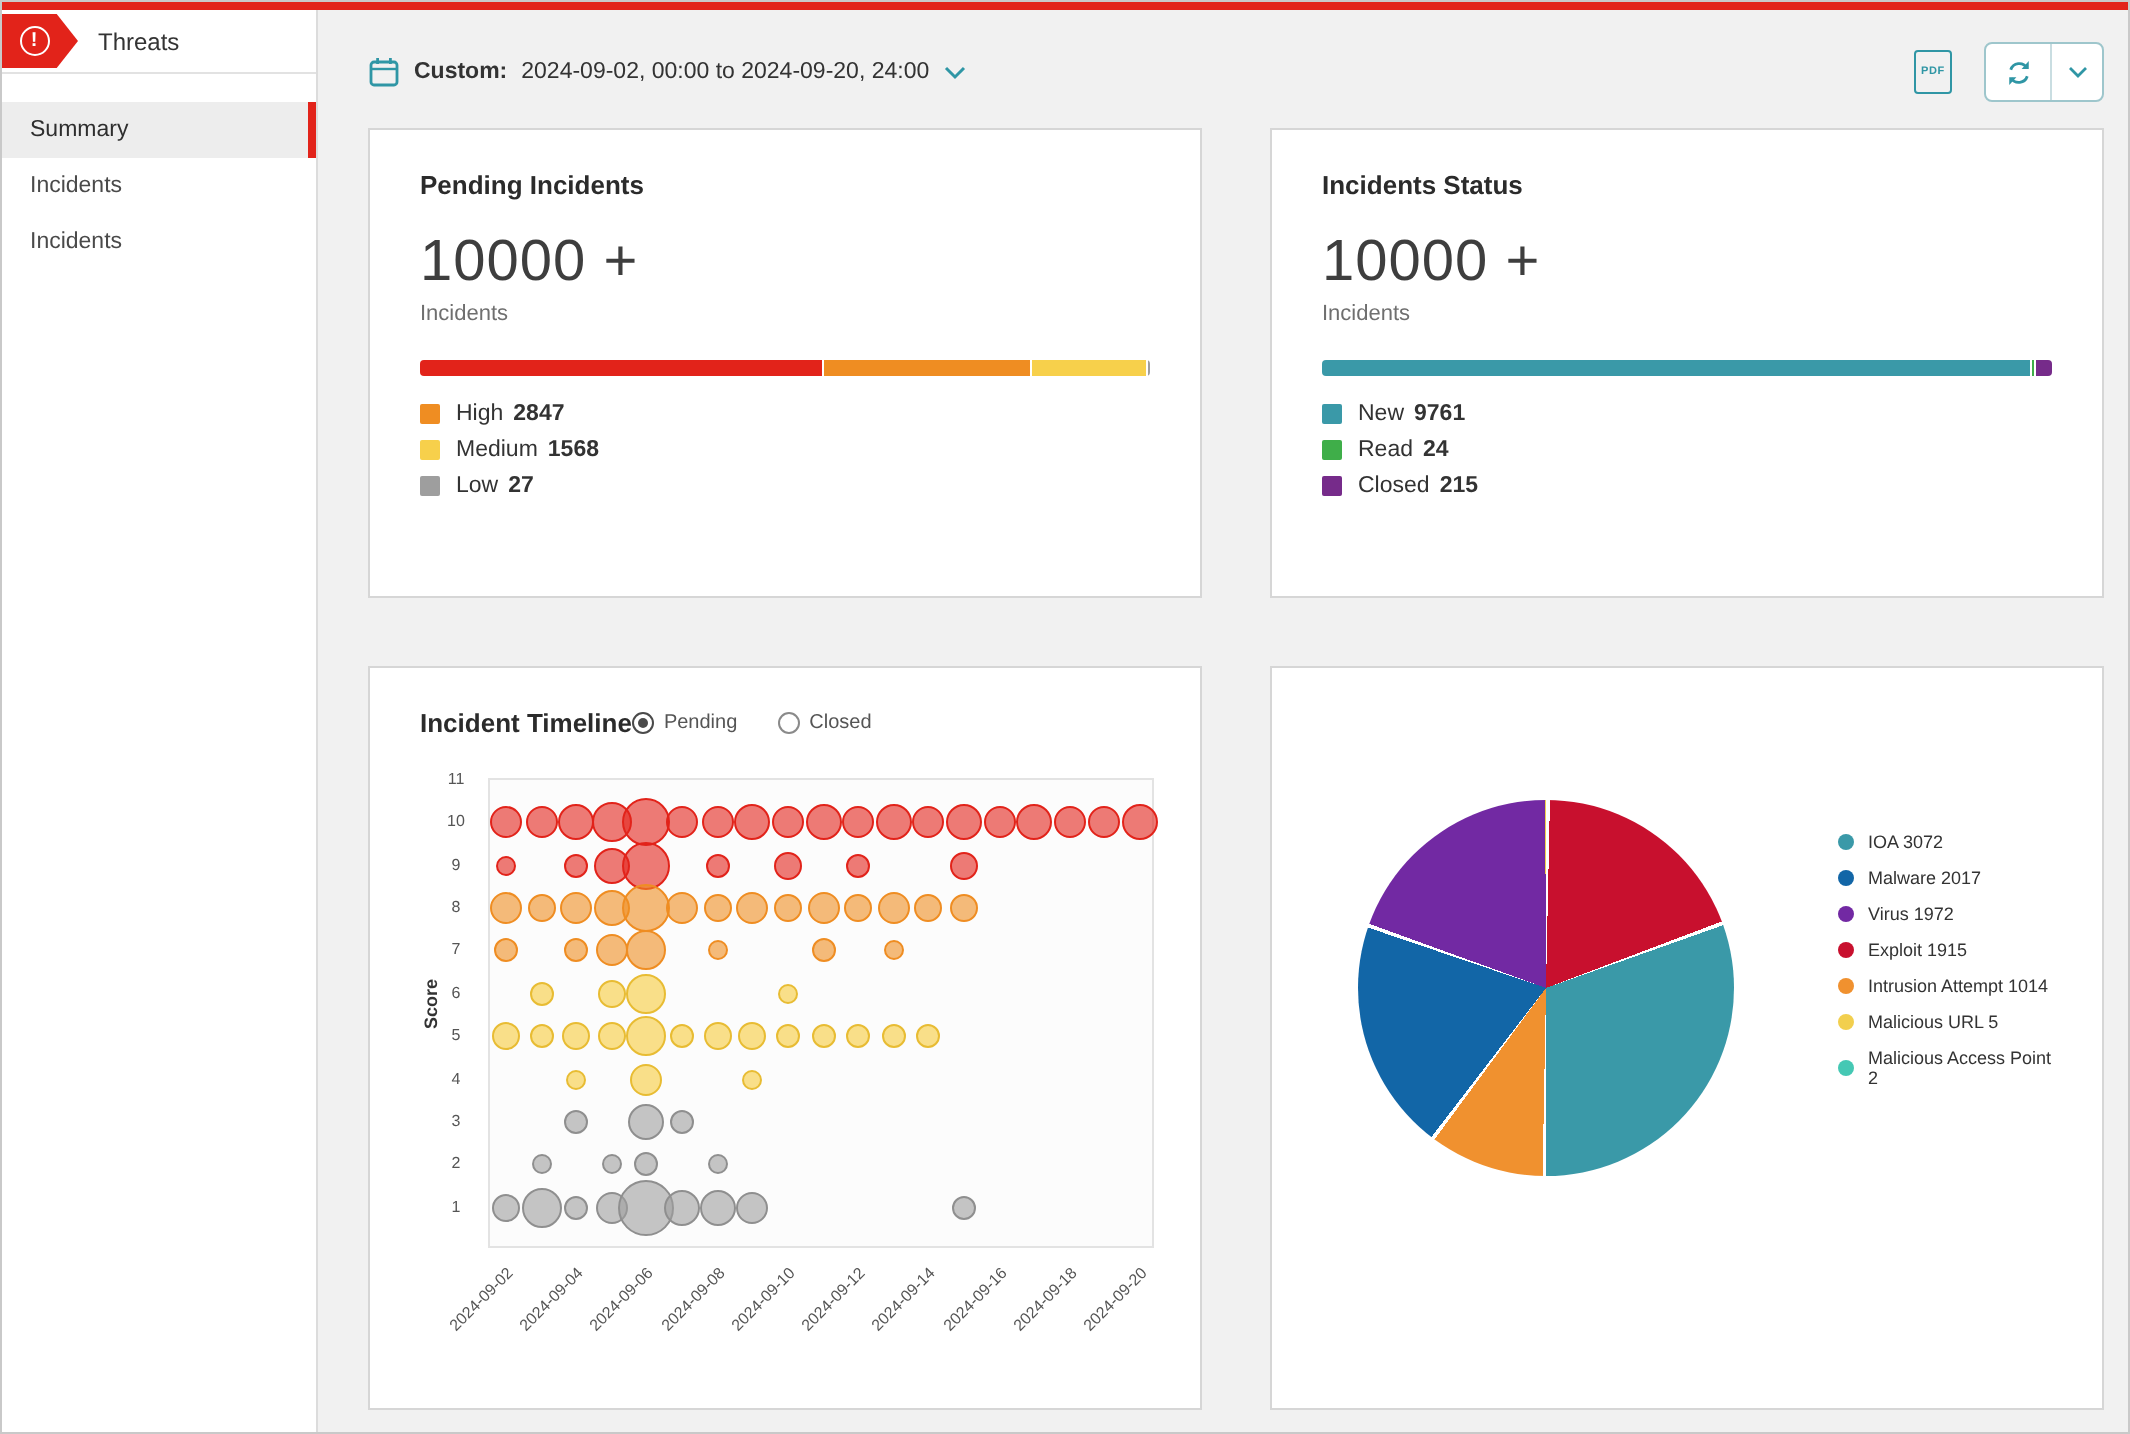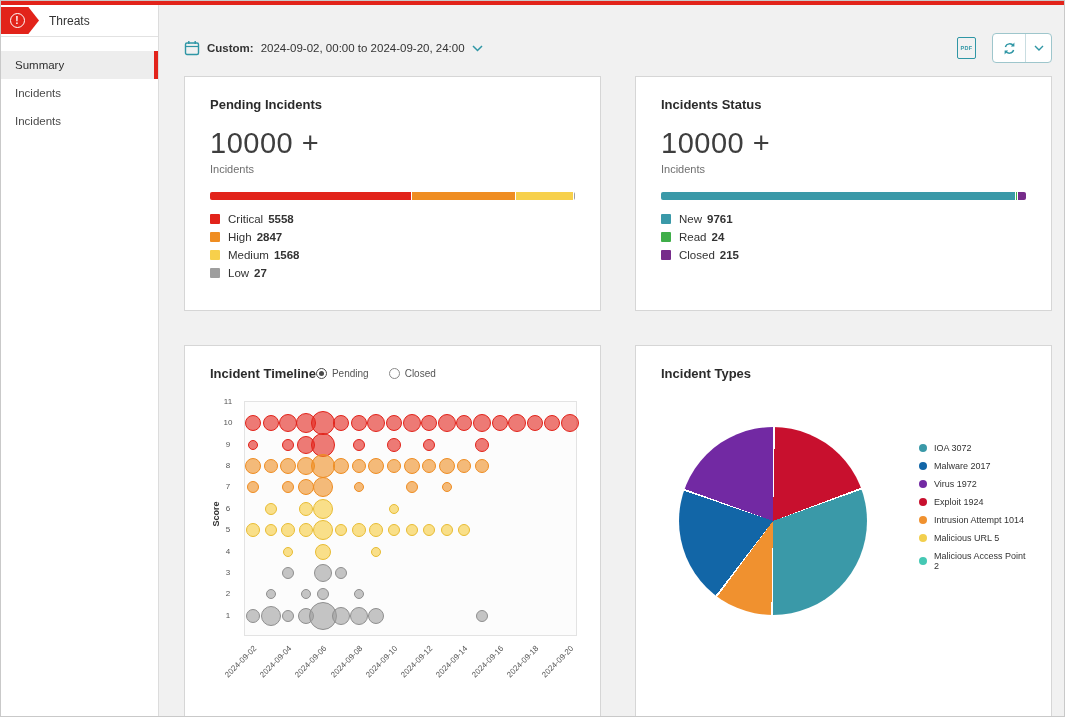--- a/index.html
+++ b/index.html
@@ -14,21 +14,21 @@
   .threat-icon{width:38px;height:27px;background:#e2231a;clip-path:polygon(0 0,72% 0,100% 50%,72% 100%,0 100%);display:flex;align-items:center;justify-content:center;flex-shrink:0}
   .threat-icon .ring{width:15px;height:15px;border:1.5px solid #fff;border-radius:50%;color:#fff;font-size:10px;font-weight:bold;display:flex;align-items:center;justify-content:center;margin-left:-6px}
   .sb-title{font-size:12px;color:#333;margin-left:10px}
   .sb-menu{padding-top:14px}
   .sb-item{padding:8px 14px;font-size:11.5px;color:#4a4a4a;cursor:pointer;position:relative}
   .sb-item.active{background:#ededed;color:#2e2e2e}
   .sb-item.active::after{content:"";position:absolute;right:0;top:0;bottom:0;width:4px;background:#e2231a}
 
   
   .main{flex:1;background:#f1f1f1;overflow:hidden}
-  .toolbar{display:flex;align-items:center;padding:28px 12px 13px 25px}
+  .toolbar{display:flex;align-items:center;padding:16px 12px 13px 25px}
   .datepicker{display:flex;align-items:center;gap:7px;background:none;border:none;font-family:inherit;font-size:11.5px;color:#333;cursor:pointer}
   .datepicker .bold{font-weight:bold}
   .toolbar-right{margin-left:auto;display:flex;align-items:center;gap:16px}
   .pdf-btn{background:none;border:1.5px solid #2f96a5;border-radius:2px;width:19px;height:22px;display:flex;align-items:center;justify-content:center;cursor:pointer;padding:0}
   .pdf-btn span{font-size:5.5px;font-weight:bold;color:#2f96a5;letter-spacing:.3px}
   .refresh-group{display:flex;align-items:center;border:1px solid #9ec6cc;border-radius:4px;background:#fff;height:30px;overflow:hidden}
   .refresh-group button{background:none;border:none;cursor:pointer;height:100%;display:flex;align-items:center;justify-content:center}
   .refresh-btn{width:32px}
   .caret-btn{width:25px}
   .rg-divider{width:1px;height:100%;background:#c9dde1}
@@ -131,25 +131,20 @@
           <h3>Pending Incidents</h3>
           <div class="big-count">10000 +</div>
           <div class="count-sub">Incidents</div>
           <div class="stackbar" id="bar-pending">
               <div style="width: 55.58%; background: rgb(226, 35, 26);"></div>
               <div style="width: 28.47%; background: rgb(239, 141, 34);"></div>
               <div style="width: 15.68%; background: rgb(247, 208, 75);"></div>
               <div style="width: 0.27%; background: rgb(158, 158, 158);"></div>
             </div>
           <div class="legend" id="legend-pending">
-              <div class="legend-row">
-                <span class="legend-dot" style="background: rgb(226, 35, 26);"></span>
-                <span>Critical</span>
-                <span class="legend-val">5558</span>
-              </div>
               <div class="legend-row">
                 <span class="legend-dot" style="background: rgb(239, 141, 34);"></span>
                 <span>High</span>
                 <span class="legend-val">2847</span>
               </div>
               <div class="legend-row">
                 <span class="legend-dot" style="background: rgb(247, 208, 75);"></span>
                 <span>Medium</span>
                 <span class="legend-val">1568</span>
               </div>
@@ -309,39 +304,38 @@
               <span class="x-tick" style="left: 116.889px; top: 253px;">2024-09-10</span>
               <span class="x-tick" style="left: 152.111px; top: 253px;">2024-09-12</span>
               <span class="x-tick" style="left: 187.333px; top: 253px;">2024-09-14</span>
               <span class="x-tick" style="left: 222.556px; top: 253px;">2024-09-16</span>
               <span class="x-tick" style="left: 257.778px; top: 253px;">2024-09-18</span>
               <span class="x-tick" style="left: 293px; top: 253px;">2024-09-20</span>
             </div>
         </section>
 
         <section class="card">
-          <h3>Incident Types</h3>
           <div class="pie-area">
             <div class="pie" id="pie" style="background: conic-gradient(rgb(255, 255, 255) 0deg, rgb(255, 255, 255) 1.2deg, rgb(200, 16, 46) 1.2deg, rgb(200, 16, 46) 69.264deg, rgb(255, 255, 255) 69.264deg, rgb(255, 255, 255) 70.464deg, rgb(58, 153, 168) 70.464deg, rgb(58, 153, 168) 179.856deg, rgb(255, 255, 255) 179.856deg, rgb(255, 255, 255) 181.056deg, rgb(240, 145, 47) 181.056deg, rgb(240, 145, 47) 216.36deg, rgb(255, 255, 255) 216.36deg, rgb(255, 255, 255) 217.56deg, rgb(18, 102, 167) 217.56deg, rgb(18, 102, 167) 288.756deg, rgb(255, 255, 255) 288.756deg, rgb(255, 255, 255) 289.956deg, rgb(114, 41, 163) 289.956deg, rgb(114, 41, 163) 359.748deg, rgb(242, 207, 78) 359.748deg, rgb(242, 207, 78) 359.928deg, rgb(69, 200, 180) 359.928deg, rgb(69, 200, 180) 360deg);"></div>
             <div class="pie-legend" id="pie-legend">
                 <div class="pl-row">
                   <span class="pl-dot" style="background: rgb(58, 153, 168);"></span>
                   <span>IOA 3072</span>
                 </div>
                 <div class="pl-row">
                   <span class="pl-dot" style="background: rgb(18, 102, 167);"></span>
                   <span>Malware 2017</span>
                 </div>
                 <div class="pl-row">
                   <span class="pl-dot" style="background: rgb(114, 41, 163);"></span>
                   <span>Virus 1972</span>
                 </div>
                 <div class="pl-row">
                   <span class="pl-dot" style="background: rgb(200, 16, 46);"></span>
-                  <span>Exploit 1924</span>
+                  <span>Exploit 1915</span>
                 </div>
                 <div class="pl-row">
                   <span class="pl-dot" style="background: rgb(240, 145, 47);"></span>
                   <span>Intrusion Attempt 1014</span>
                 </div>
                 <div class="pl-row">
                   <span class="pl-dot" style="background: rgb(242, 207, 78);"></span>
                   <span>Malicious URL 5</span>
                 </div>
                 <div class="pl-row">

